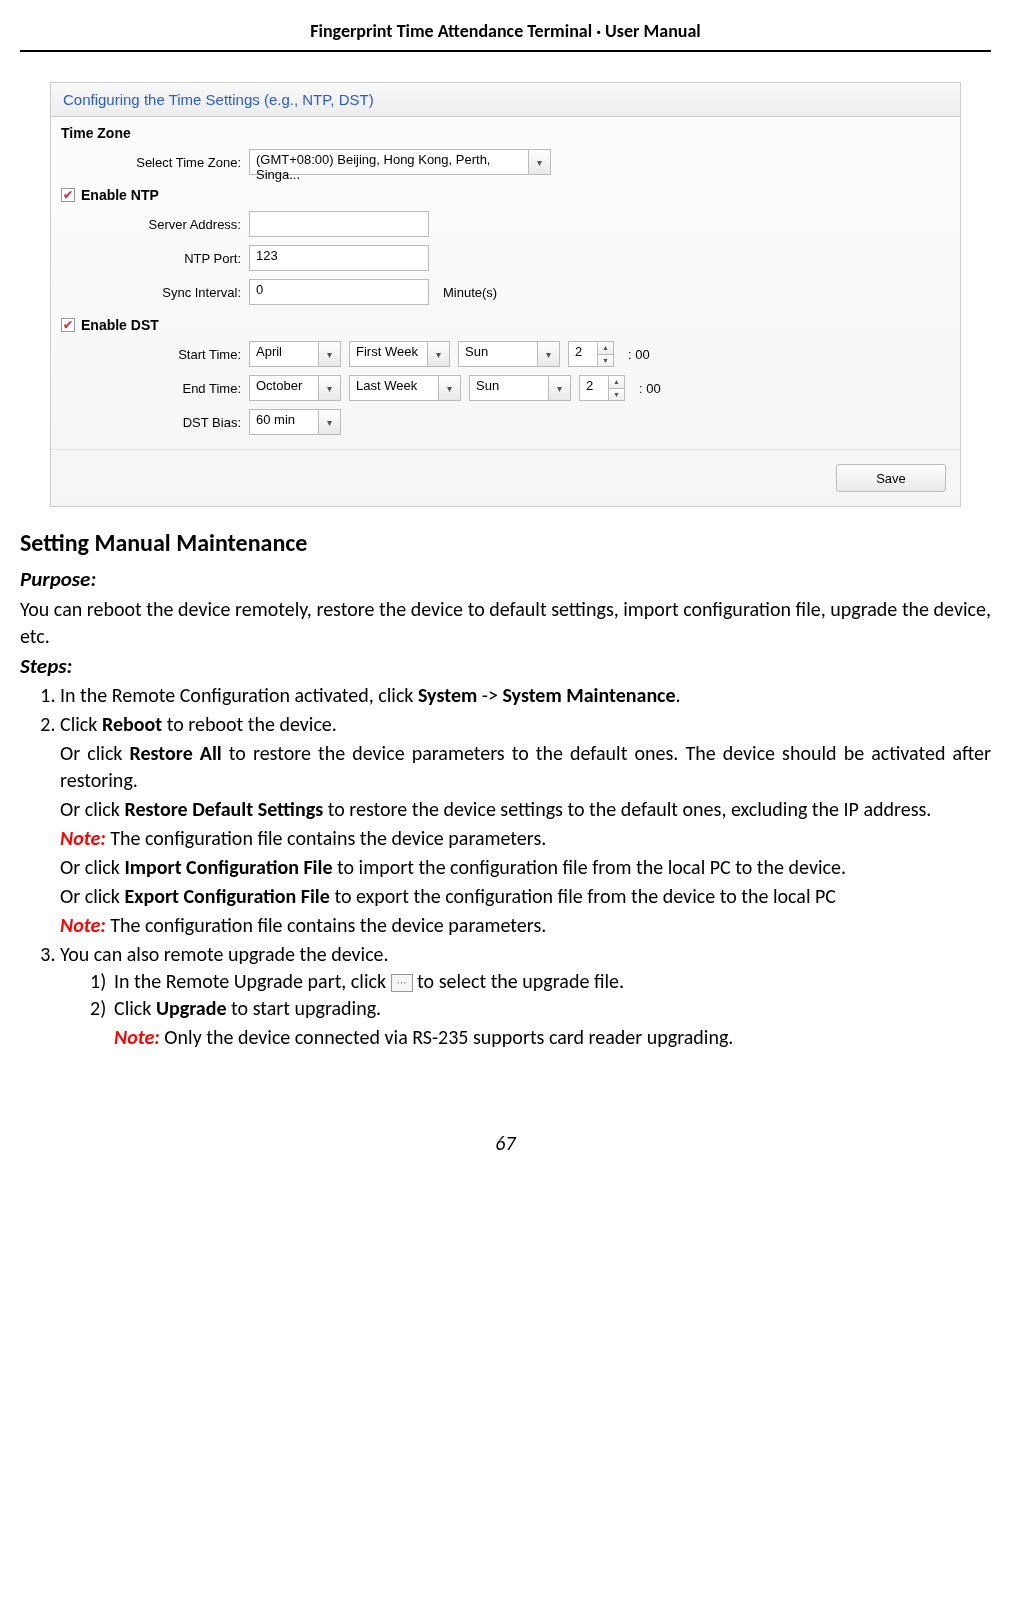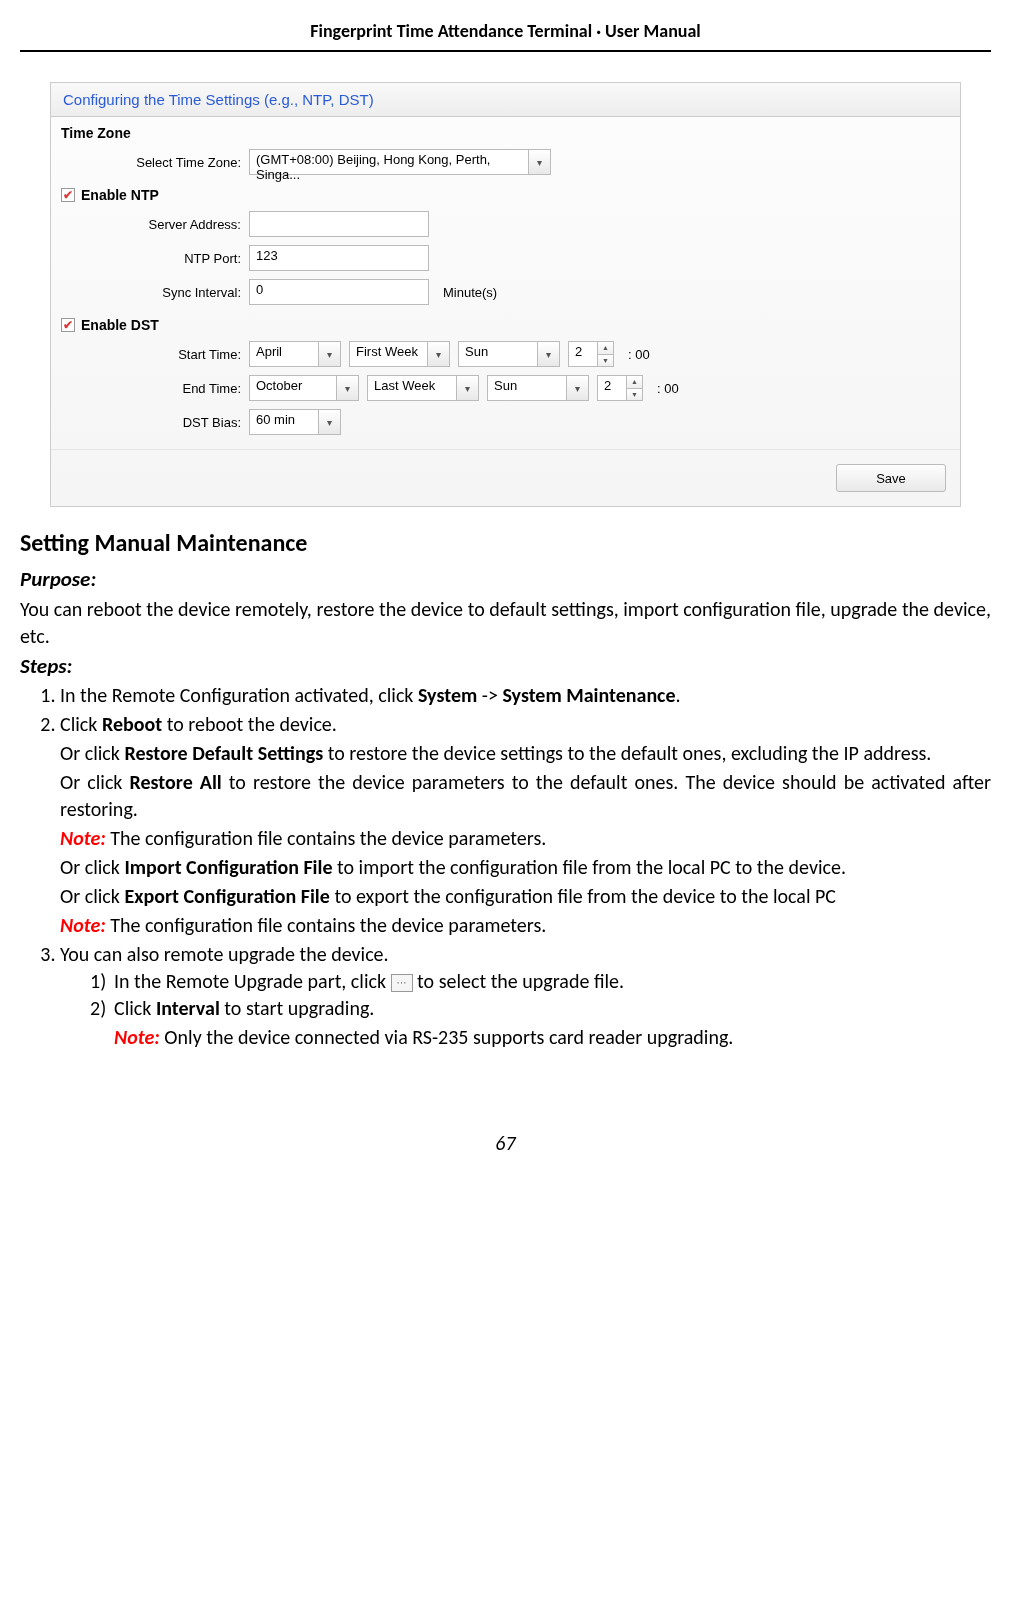--- a/index.html
+++ b/index.html
@@ -208,21 +208,21 @@
         <div class="spinner">
           <div>▲</div>
           <div>▼</div>
         </div>
       </div>
     <span class="suffix">: 00</span>
   </div>
   <div class="form-row">
     <div class="form-label">End Time:</div>
     <div class="select-group">
-        <div class="text-input" style="width:88px">October</div>
+        <div class="text-input" style="width:70px">October</div>
         <div class="dd-btn">▾</div>
       </div>
     <div class="select-group">
         <div class="text-input" style="width:90px">Last Week</div>
         <div class="dd-btn">▾</div>
       </div>
     <div class="select-group">
         <div class="text-input" style="width:80px">Sun</div>
         <div class="dd-btn">▾</div>
       </div>
@@ -253,35 +253,35 @@
   <p class="purpose">Purpose:</p>
   <p>You can reboot the device remotely, restore the device to default settings, import configuration file, upgrade the device, etc.</p>
   <p class="steps-label">Steps:</p>
 
   <ol class="main">
     <li>
       <span>In the Remote Configuration activated, click </span><b>System</b><span> -&gt; </span><b>System Maintenance</b><span>.</span>
     </li>
     <li>
       <span>Click </span><b>Reboot</b><span> to reboot the device.</span>
+      <p><span>Or click </span><b>Restore All</b><span> to restore the device parameters to the default ones. The device should be activated after restoring.</span></p>
       <p><span>Or click </span><b>Restore Default Settings</b><span> to restore the device settings to the default ones, excluding the IP address.</span></p>
-      <p><span>Or click </span><b>Restore All</b><span> to restore the device parameters to the default ones. The device should be activated after restoring.</span></p>
       <p><span class="note">Note:</span><span> The configuration file contains the device parameters.</span></p>
       <p><span>Or click </span><b>Import Configuration File</b><span> to import the configuration file from the local PC to the device.</span></p>
       <p><span>Or click </span><b>Export Configuration File</b><span> to export the configuration file from the device to the local PC</span></p>
       <p><span class="note">Note:</span><span> The configuration file contains the device parameters.</span></p>
     </li>
     <li>
       <span>You can also remote upgrade the device.</span>
       <ol class="sub">
         <li><span class="sub-num">1)</span><span>In the Remote Upgrade part, click </span>
           <span class="icon-box">⋯</span>
           <span> to select the upgrade file.</span>
         </li>
-        <li><span class="sub-num">2)</span><span>Click </span><b>Interval</b><span> to start upgrading.</span>
+        <li><span class="sub-num">2)</span><span>Click </span><b>Upgrade</b><span> to start upgrading.</span>
           <p style="padding-left:24px"><span class="note">Note:</span><span> Only the device connected via RS-235 supports card reader upgrading.</span></p>
         </li>
       </ol>
     </li>
   </ol>
 </div>
 
 <div class="footer">67</div>
 
 </body></html>

